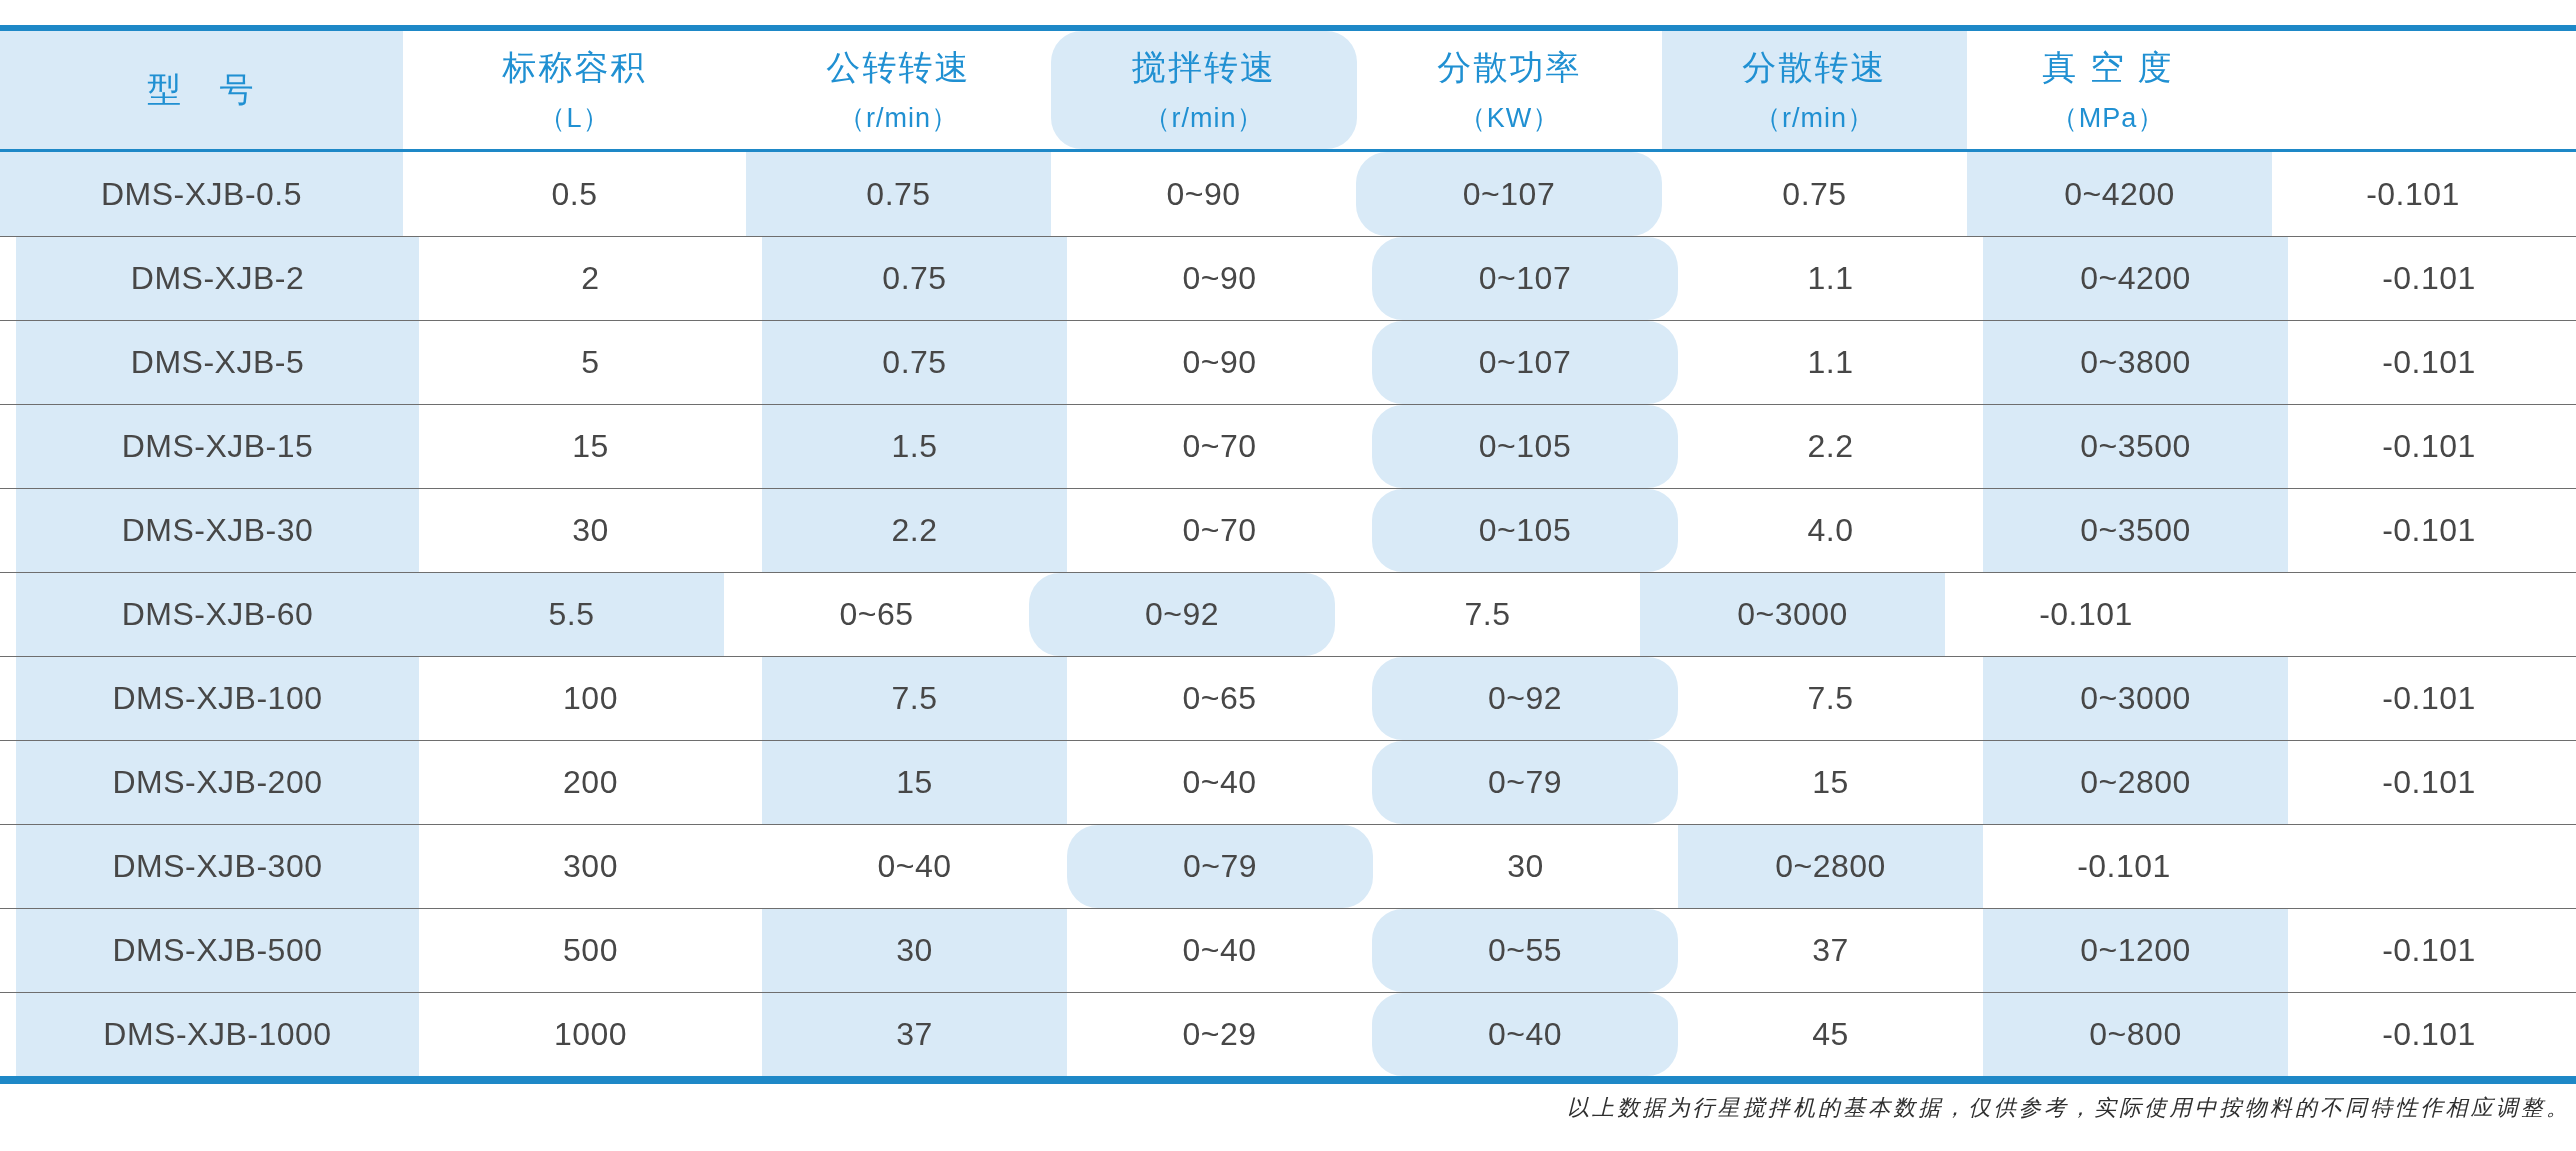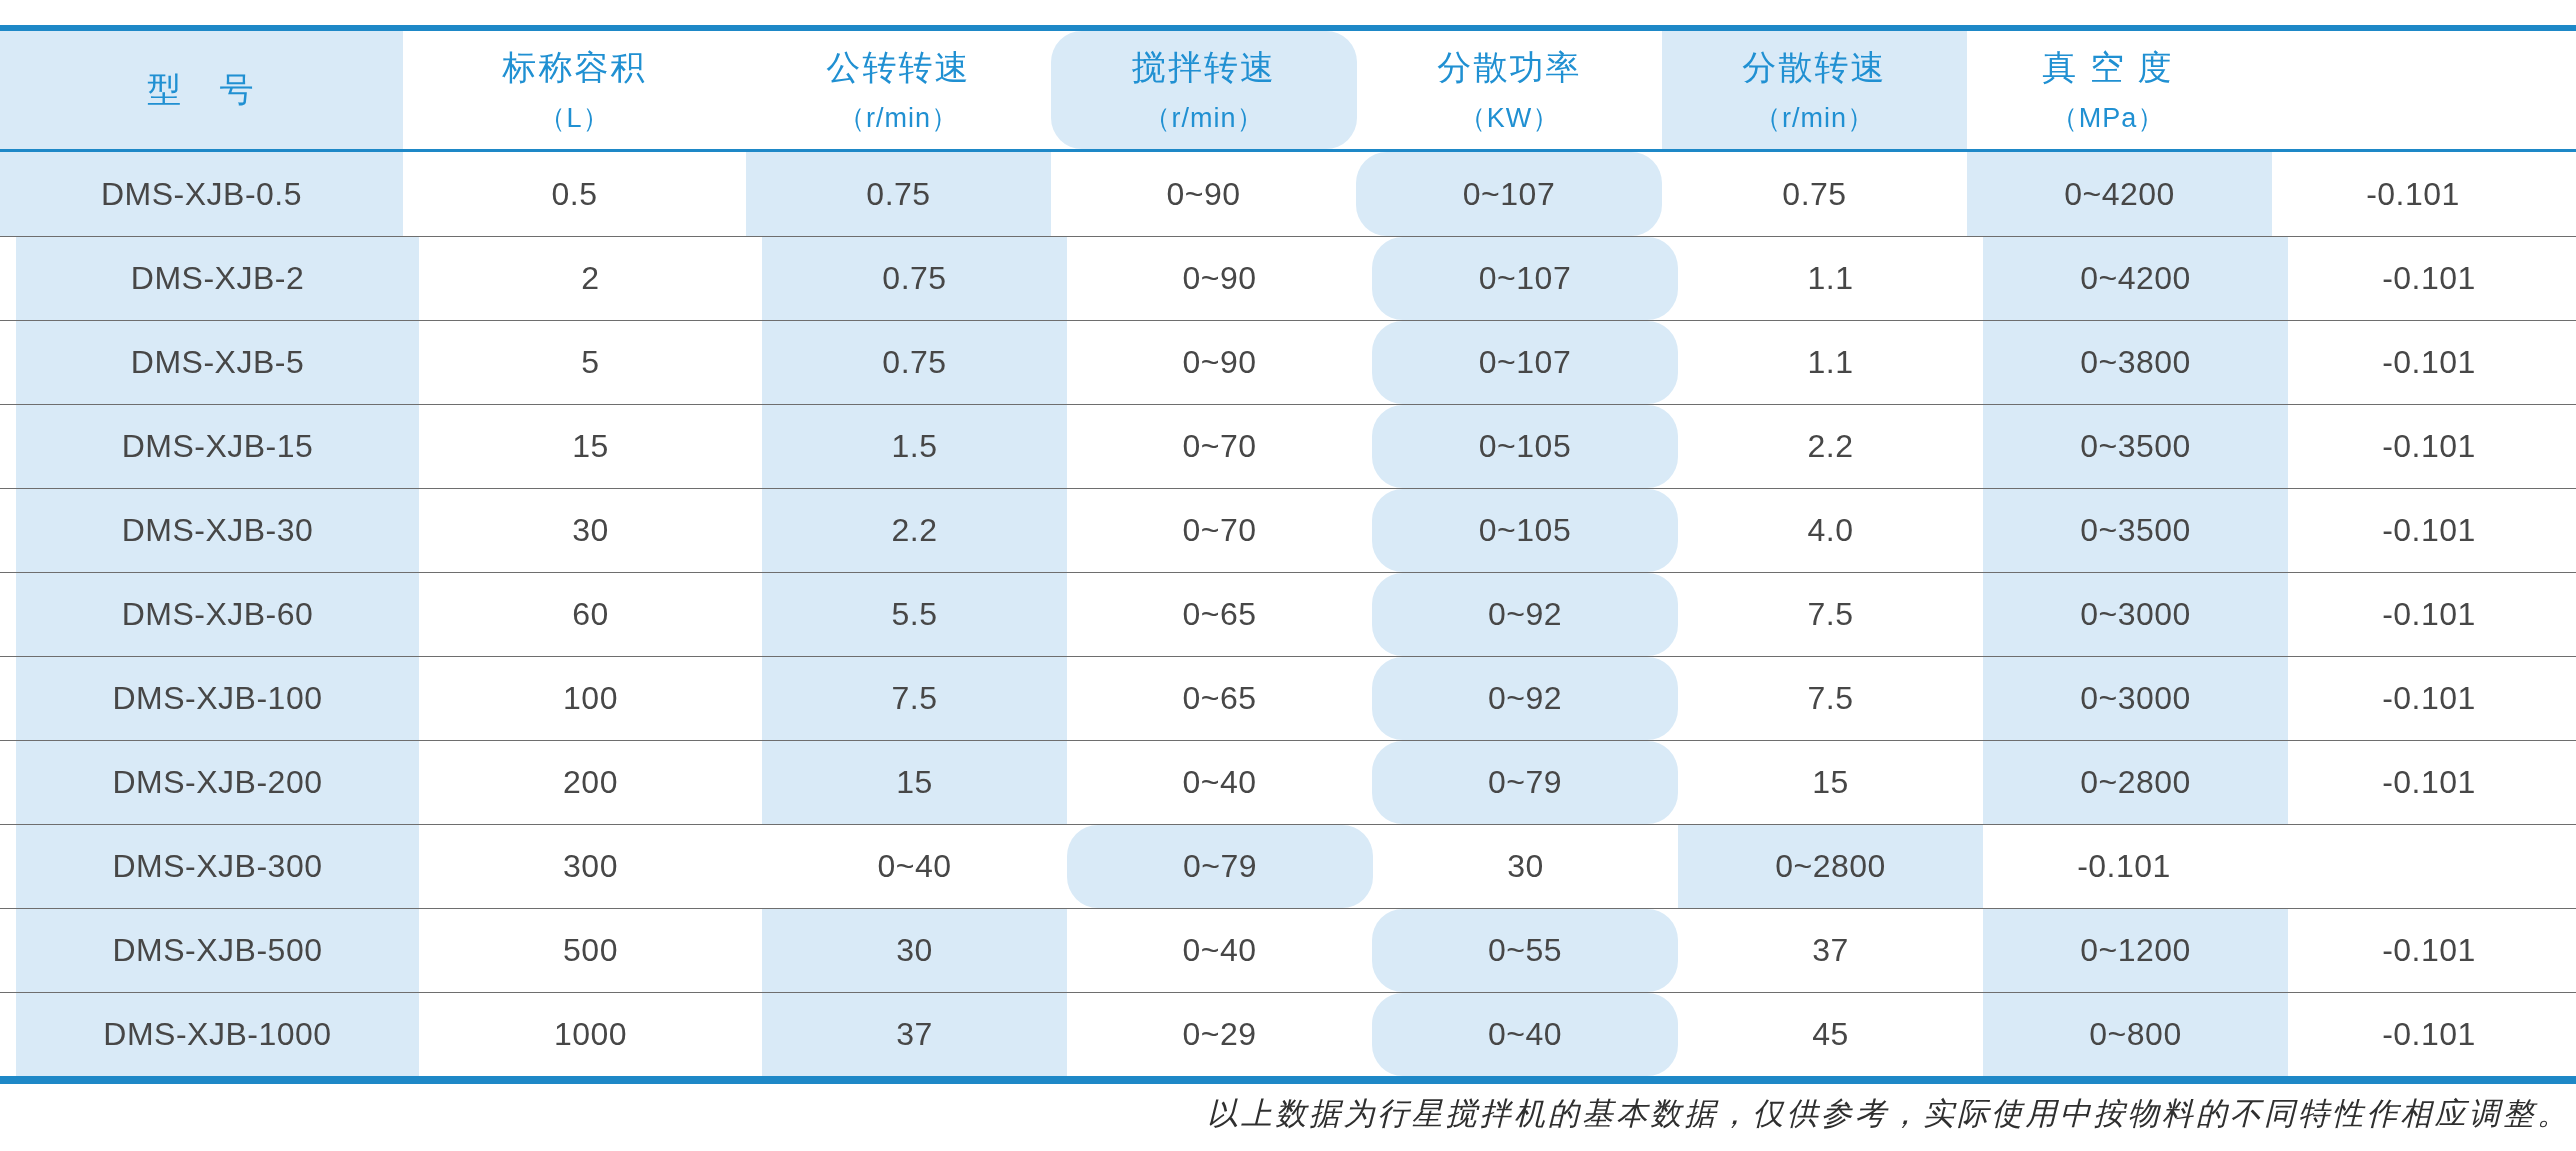--- a/index.html
+++ b/index.html
@@ -77,21 +77,21 @@
   .c0, .c2, .c4, .c6 { background: #d9eaf7; }
 
   .footnote {
     position: absolute;
     top: 1093px;
     left: 0;
     width: 2571px;
     text-align: right;
     font-family: "DejaVu Serif", "Liberation Serif", serif;
     font-style: italic;
-    font-size: 31px;
+    font-size: 22px;
     letter-spacing: 3.1px;
     color: #2f2f2f;
   }
 </style>
 </head>
 <body>
 
 <div class="page">
   <div class="spec-table">
     <div class="bar top"></div>
@@ -175,21 +175,20 @@
           <div class="cell c1">30</div>
           <div class="cell c2">2.2</div>
           <div class="cell c3">0~70</div>
           <div class="cell c4">0~105</div>
           <div class="cell c5">4.0</div>
           <div class="cell c6">0~3500</div>
           <div class="cell c7">-0.101</div>
         </div>
         <div class="trow">
           <div class="cell c0">DMS-XJB-60</div>
-          <div class="cell c1">60</div>
           <div class="cell c2">5.5</div>
           <div class="cell c3">0~65</div>
           <div class="cell c4">0~92</div>
           <div class="cell c5">7.5</div>
           <div class="cell c6">0~3000</div>
           <div class="cell c7">-0.101</div>
         </div>
         <div class="trow">
           <div class="cell c0">DMS-XJB-100</div>
           <div class="cell c1">100</div>

